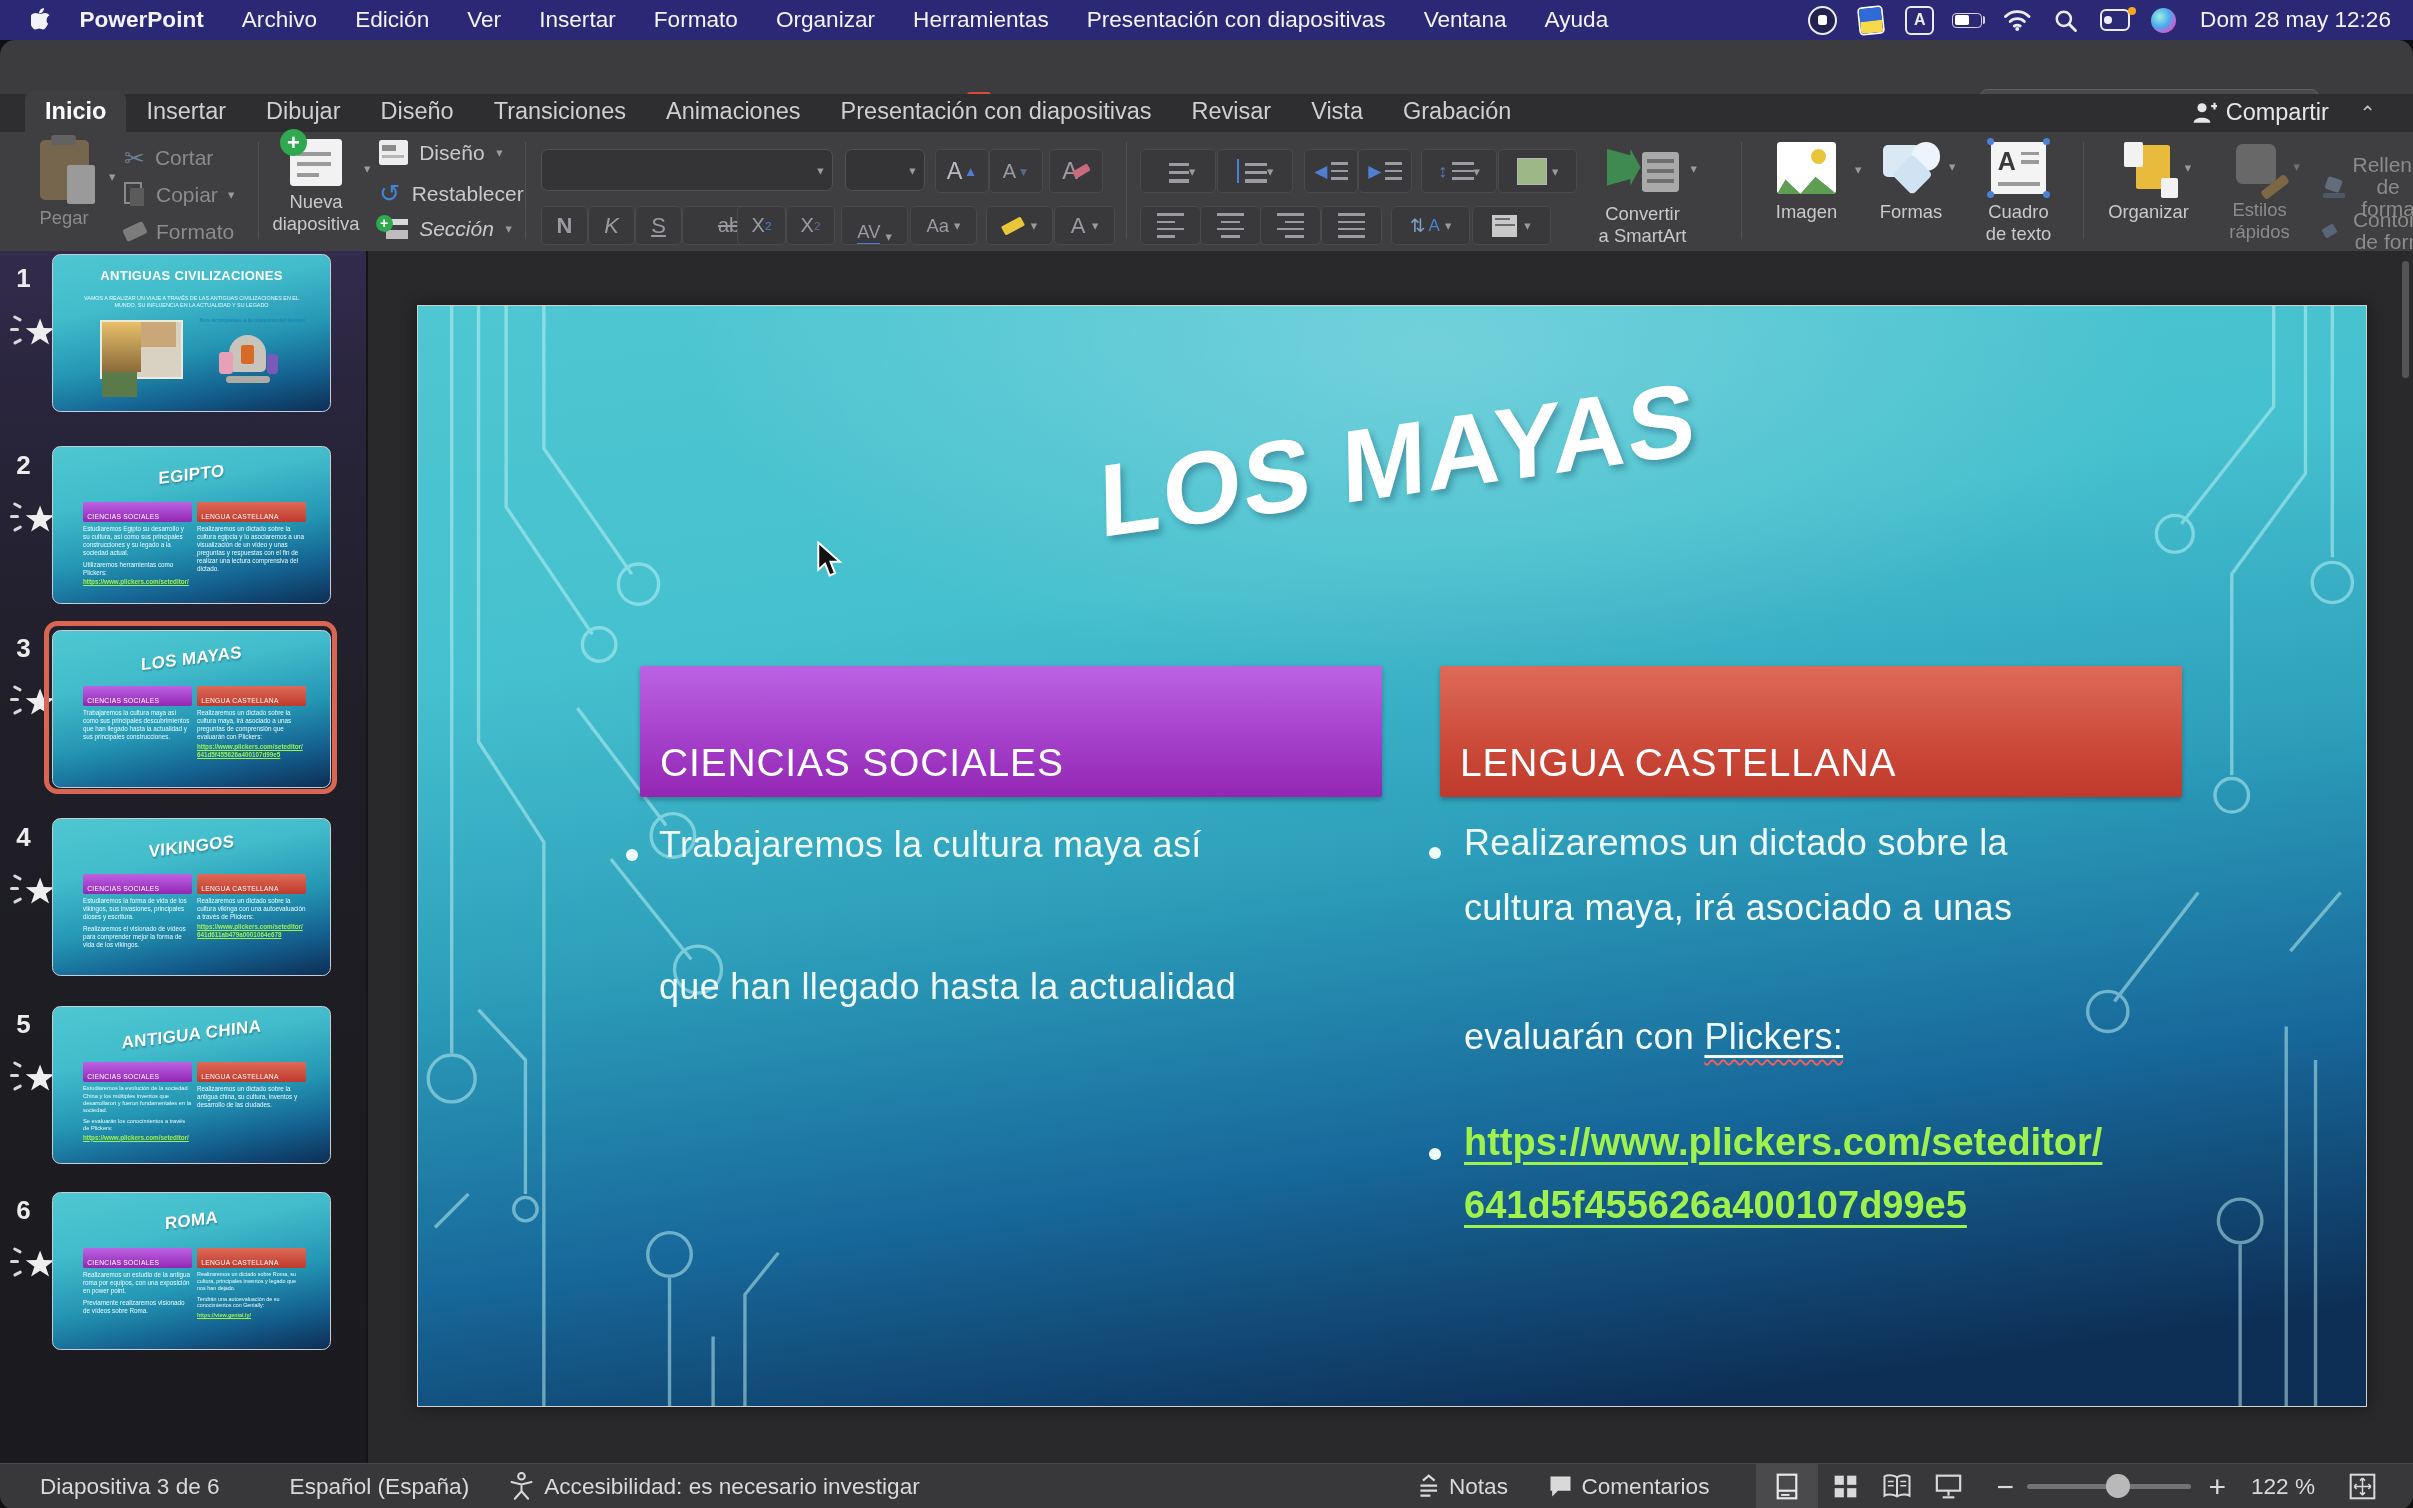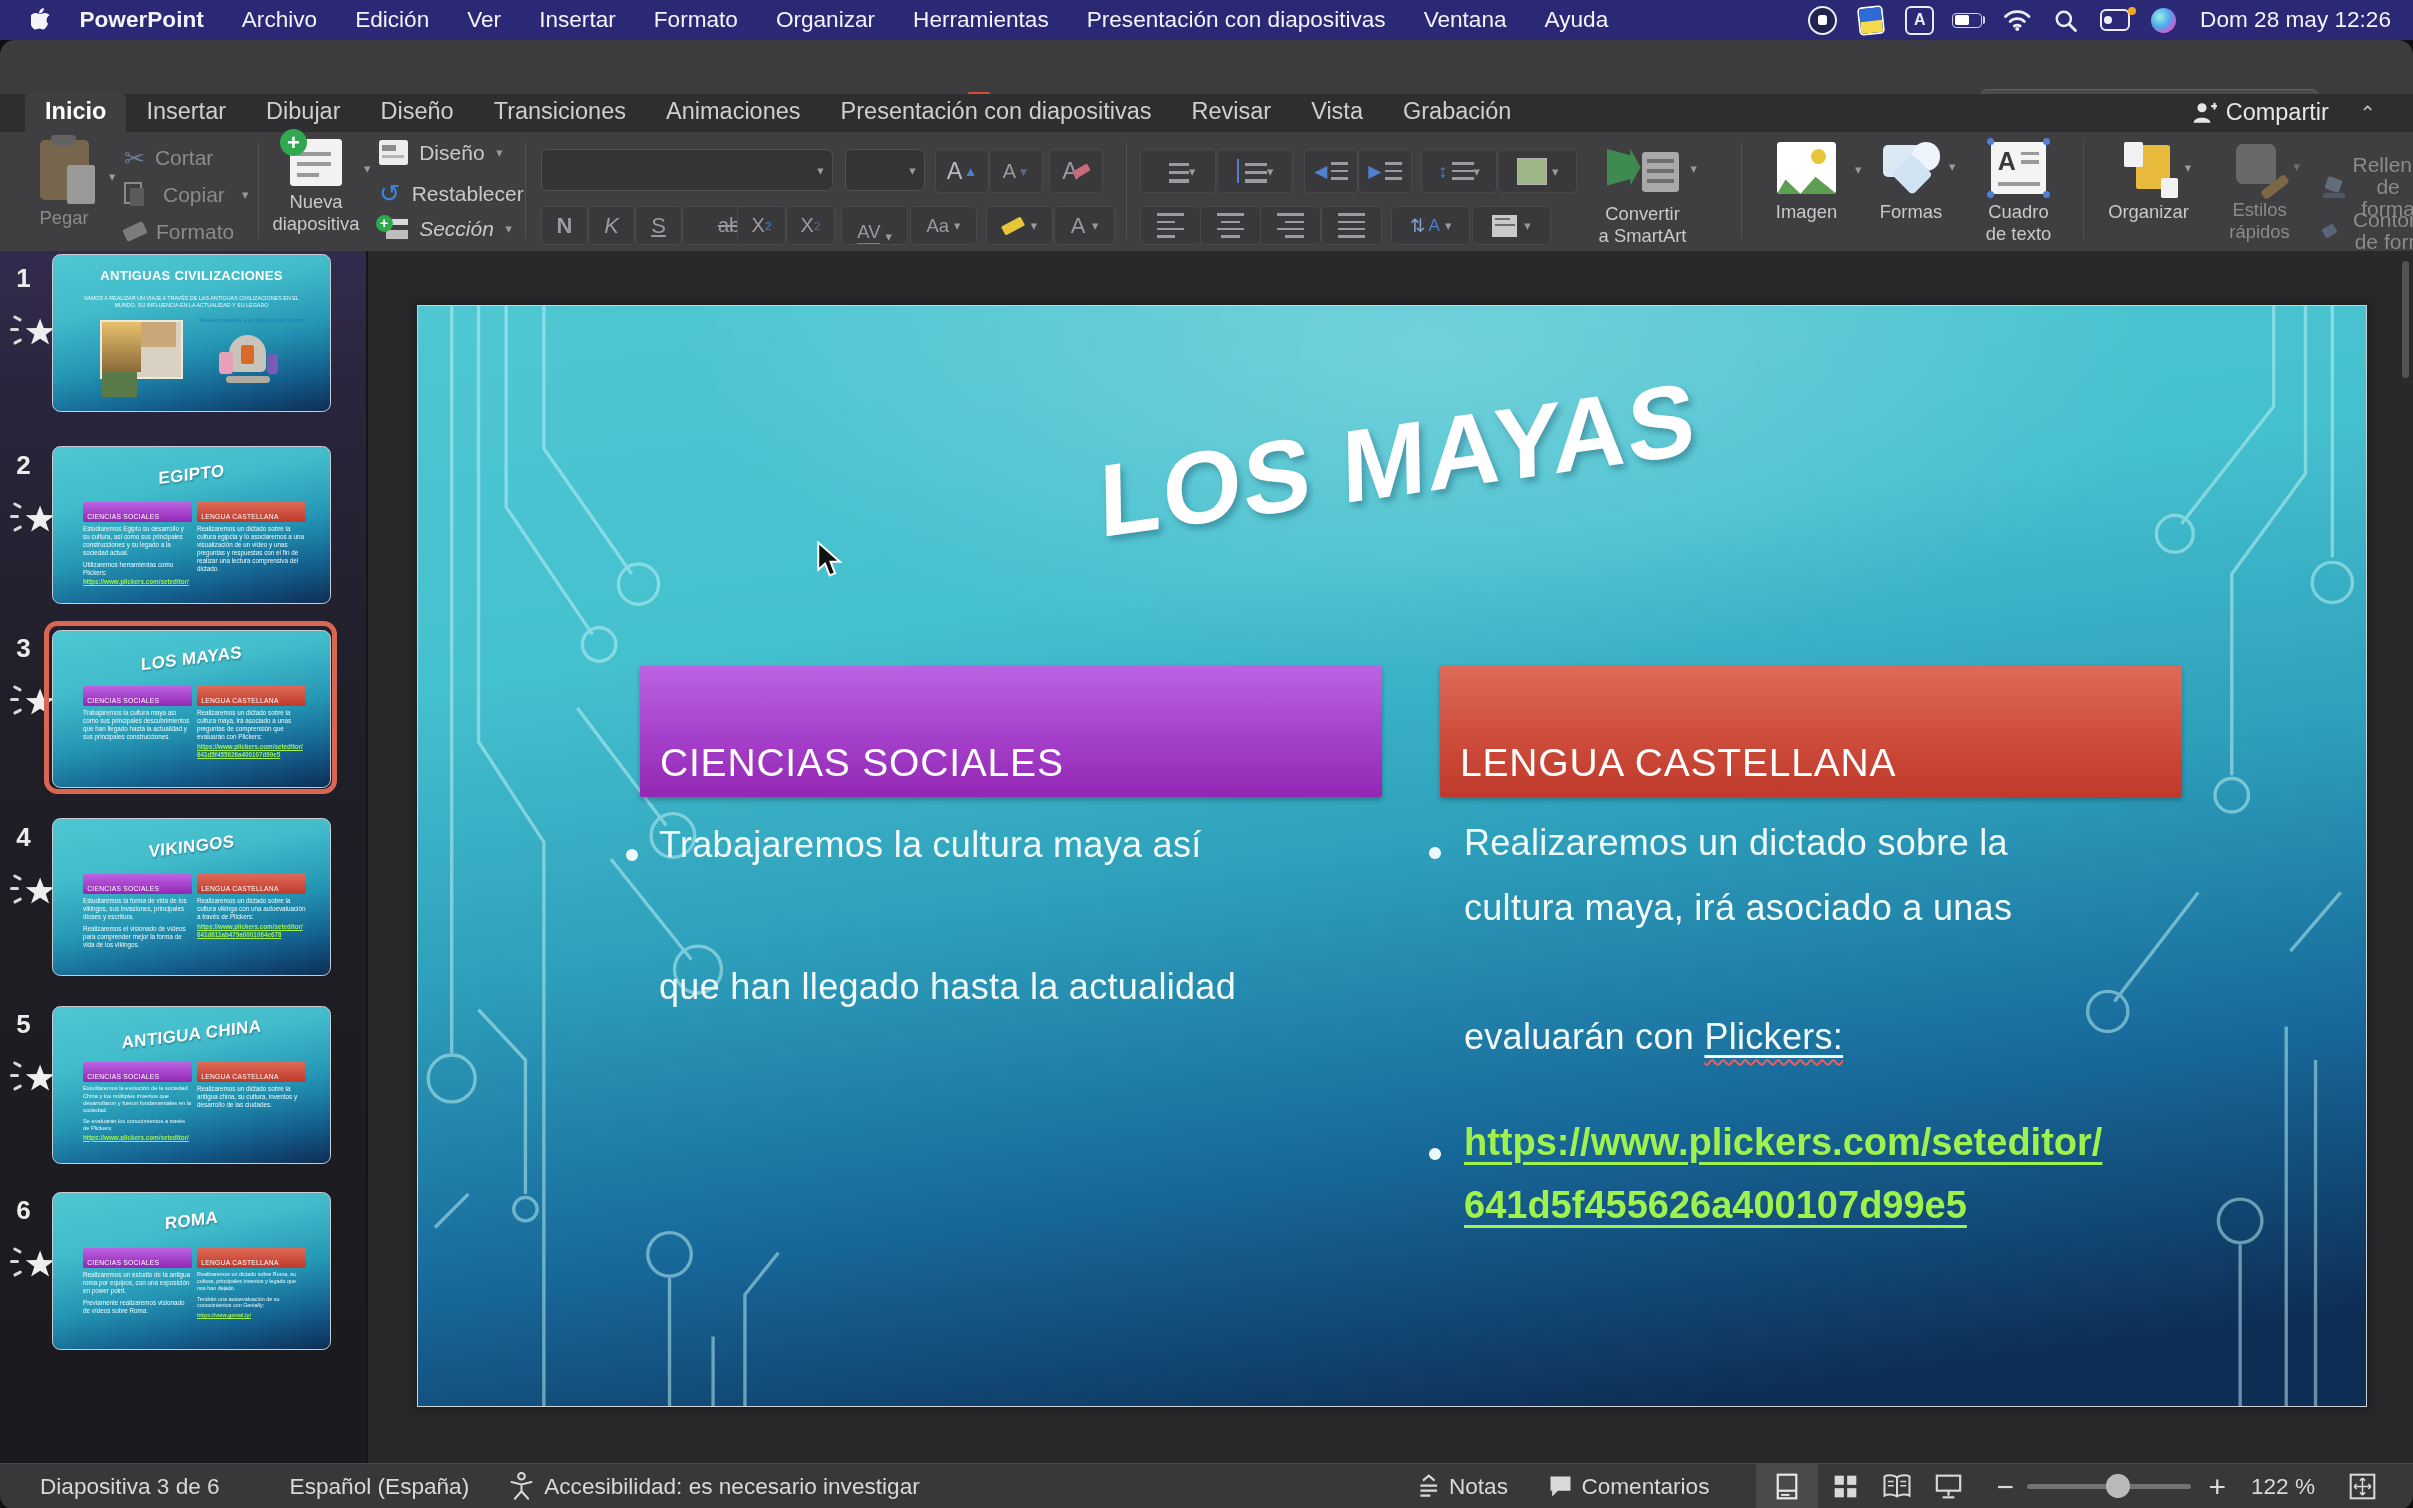--- a/index.html
+++ b/index.html
@@ -231,21 +231,21 @@
       <div style="position:absolute;right:-6.7px;bottom:-3.4px;width:28.5px;height:39px;background:#b9b9b9;border-radius:2.5px;"></div>
     </div>
     <div class="rlabel dim" style="margin-top:6.7px;">Pegar</div>
     <span class="caret abs" style="left:87px;top:28.5px;">▾</span>
   </div>
 
   <div class="abs" style="left:124px;top:11.7px;display:flex;gap:10px;align-items:center;">
     <span style="color:#6f7f95;font-size:25px;">✂</span>
       <span class="rlabel dim" style="font-size:21px;">Cortar</span>
   </div>
-  <div class="abs" style="left:124px;top:50px;display:flex;gap:17px;align-items:center;">
+  <div class="abs" style="left:124px;top:50px;display:flex;gap:10px;align-items:center;">
     <span style="position:relative;width:22px;height:25px;display:inline-block;">
         <span style="position:absolute;left:0;top:0;width:14.2px;height:18.4px;border:2.1px solid #8a8a8a;"></span>
         <span style="position:absolute;left:5.9px;top:5.9px;width:14.2px;height:18.4px;background:#5b5b5b;"></span>
       </span>
     <span class="rlabel dim" style="font-size:21px;">Copiar</span>
       <span class="caret">▾</span>
   </div>
   <div class="abs" style="left:124px;top:89px;display:flex;gap:10px;align-items:center;">
     <span style="width:22px;height:13.4px;background:#7c7c7c;transform:rotate(-25deg);border-radius:2.5px;display:inline-block;"></span>
     <span class="rlabel dim" style="font-size:21px;">Formato</span>

